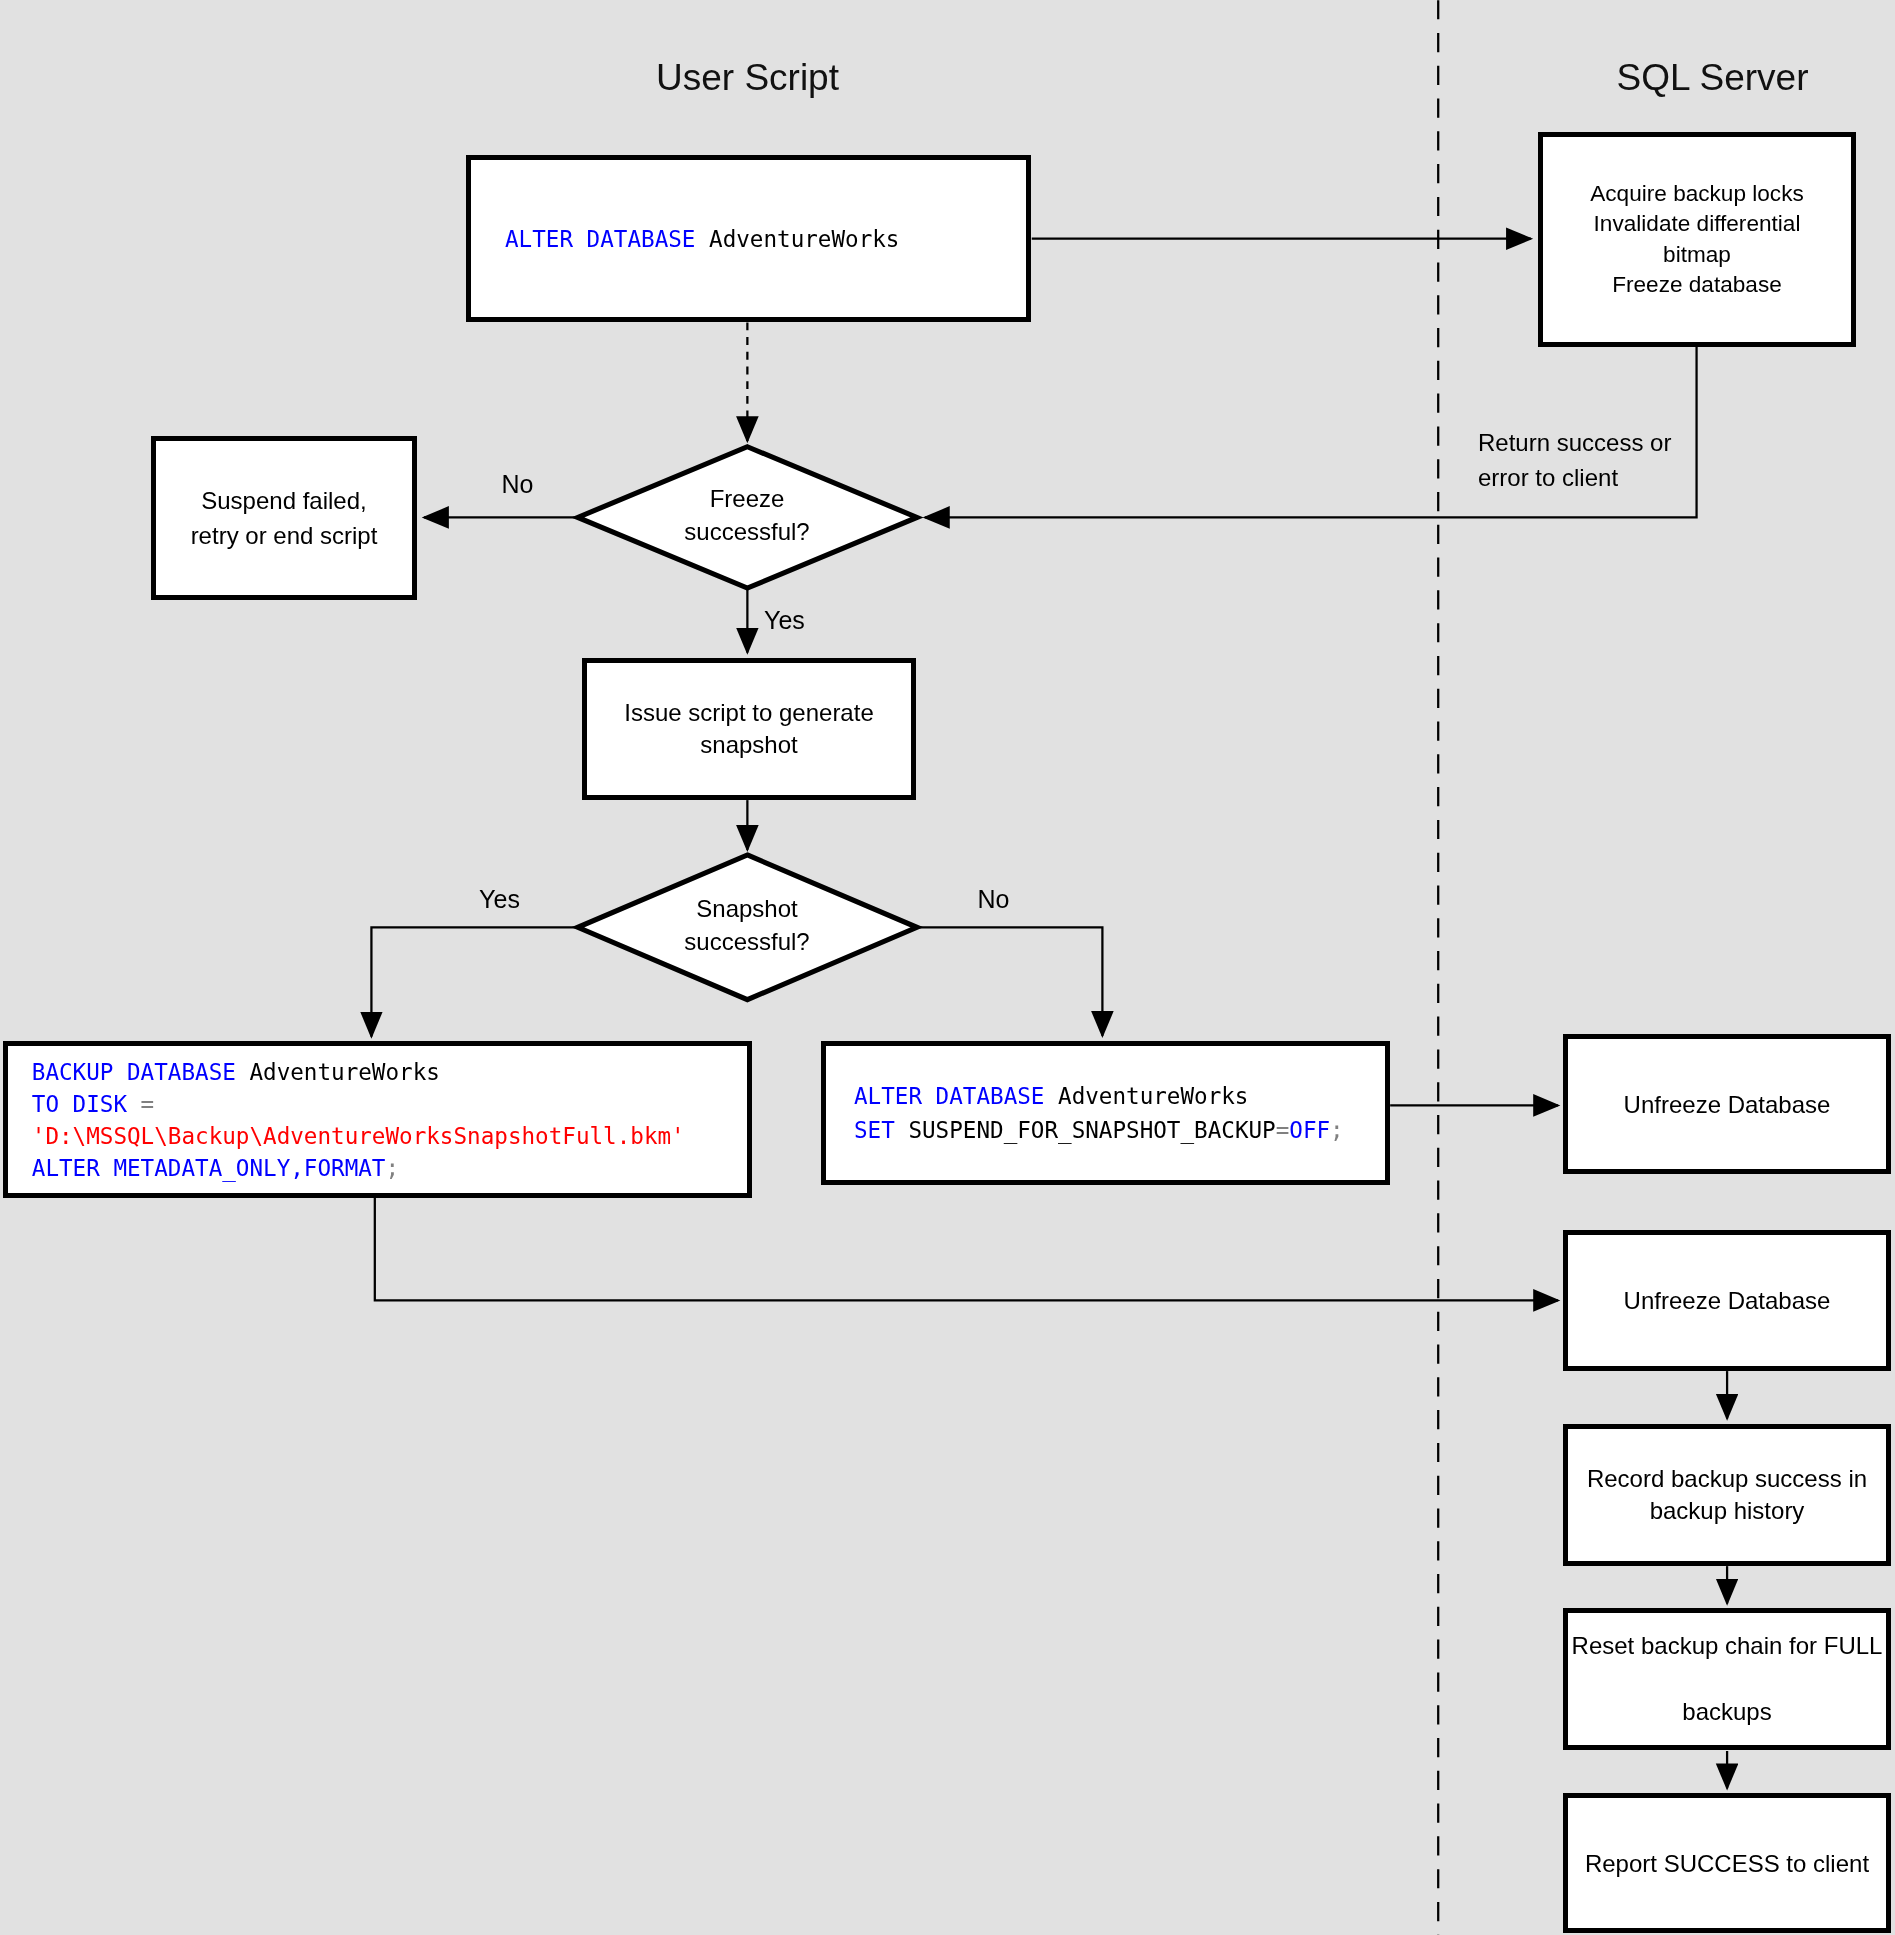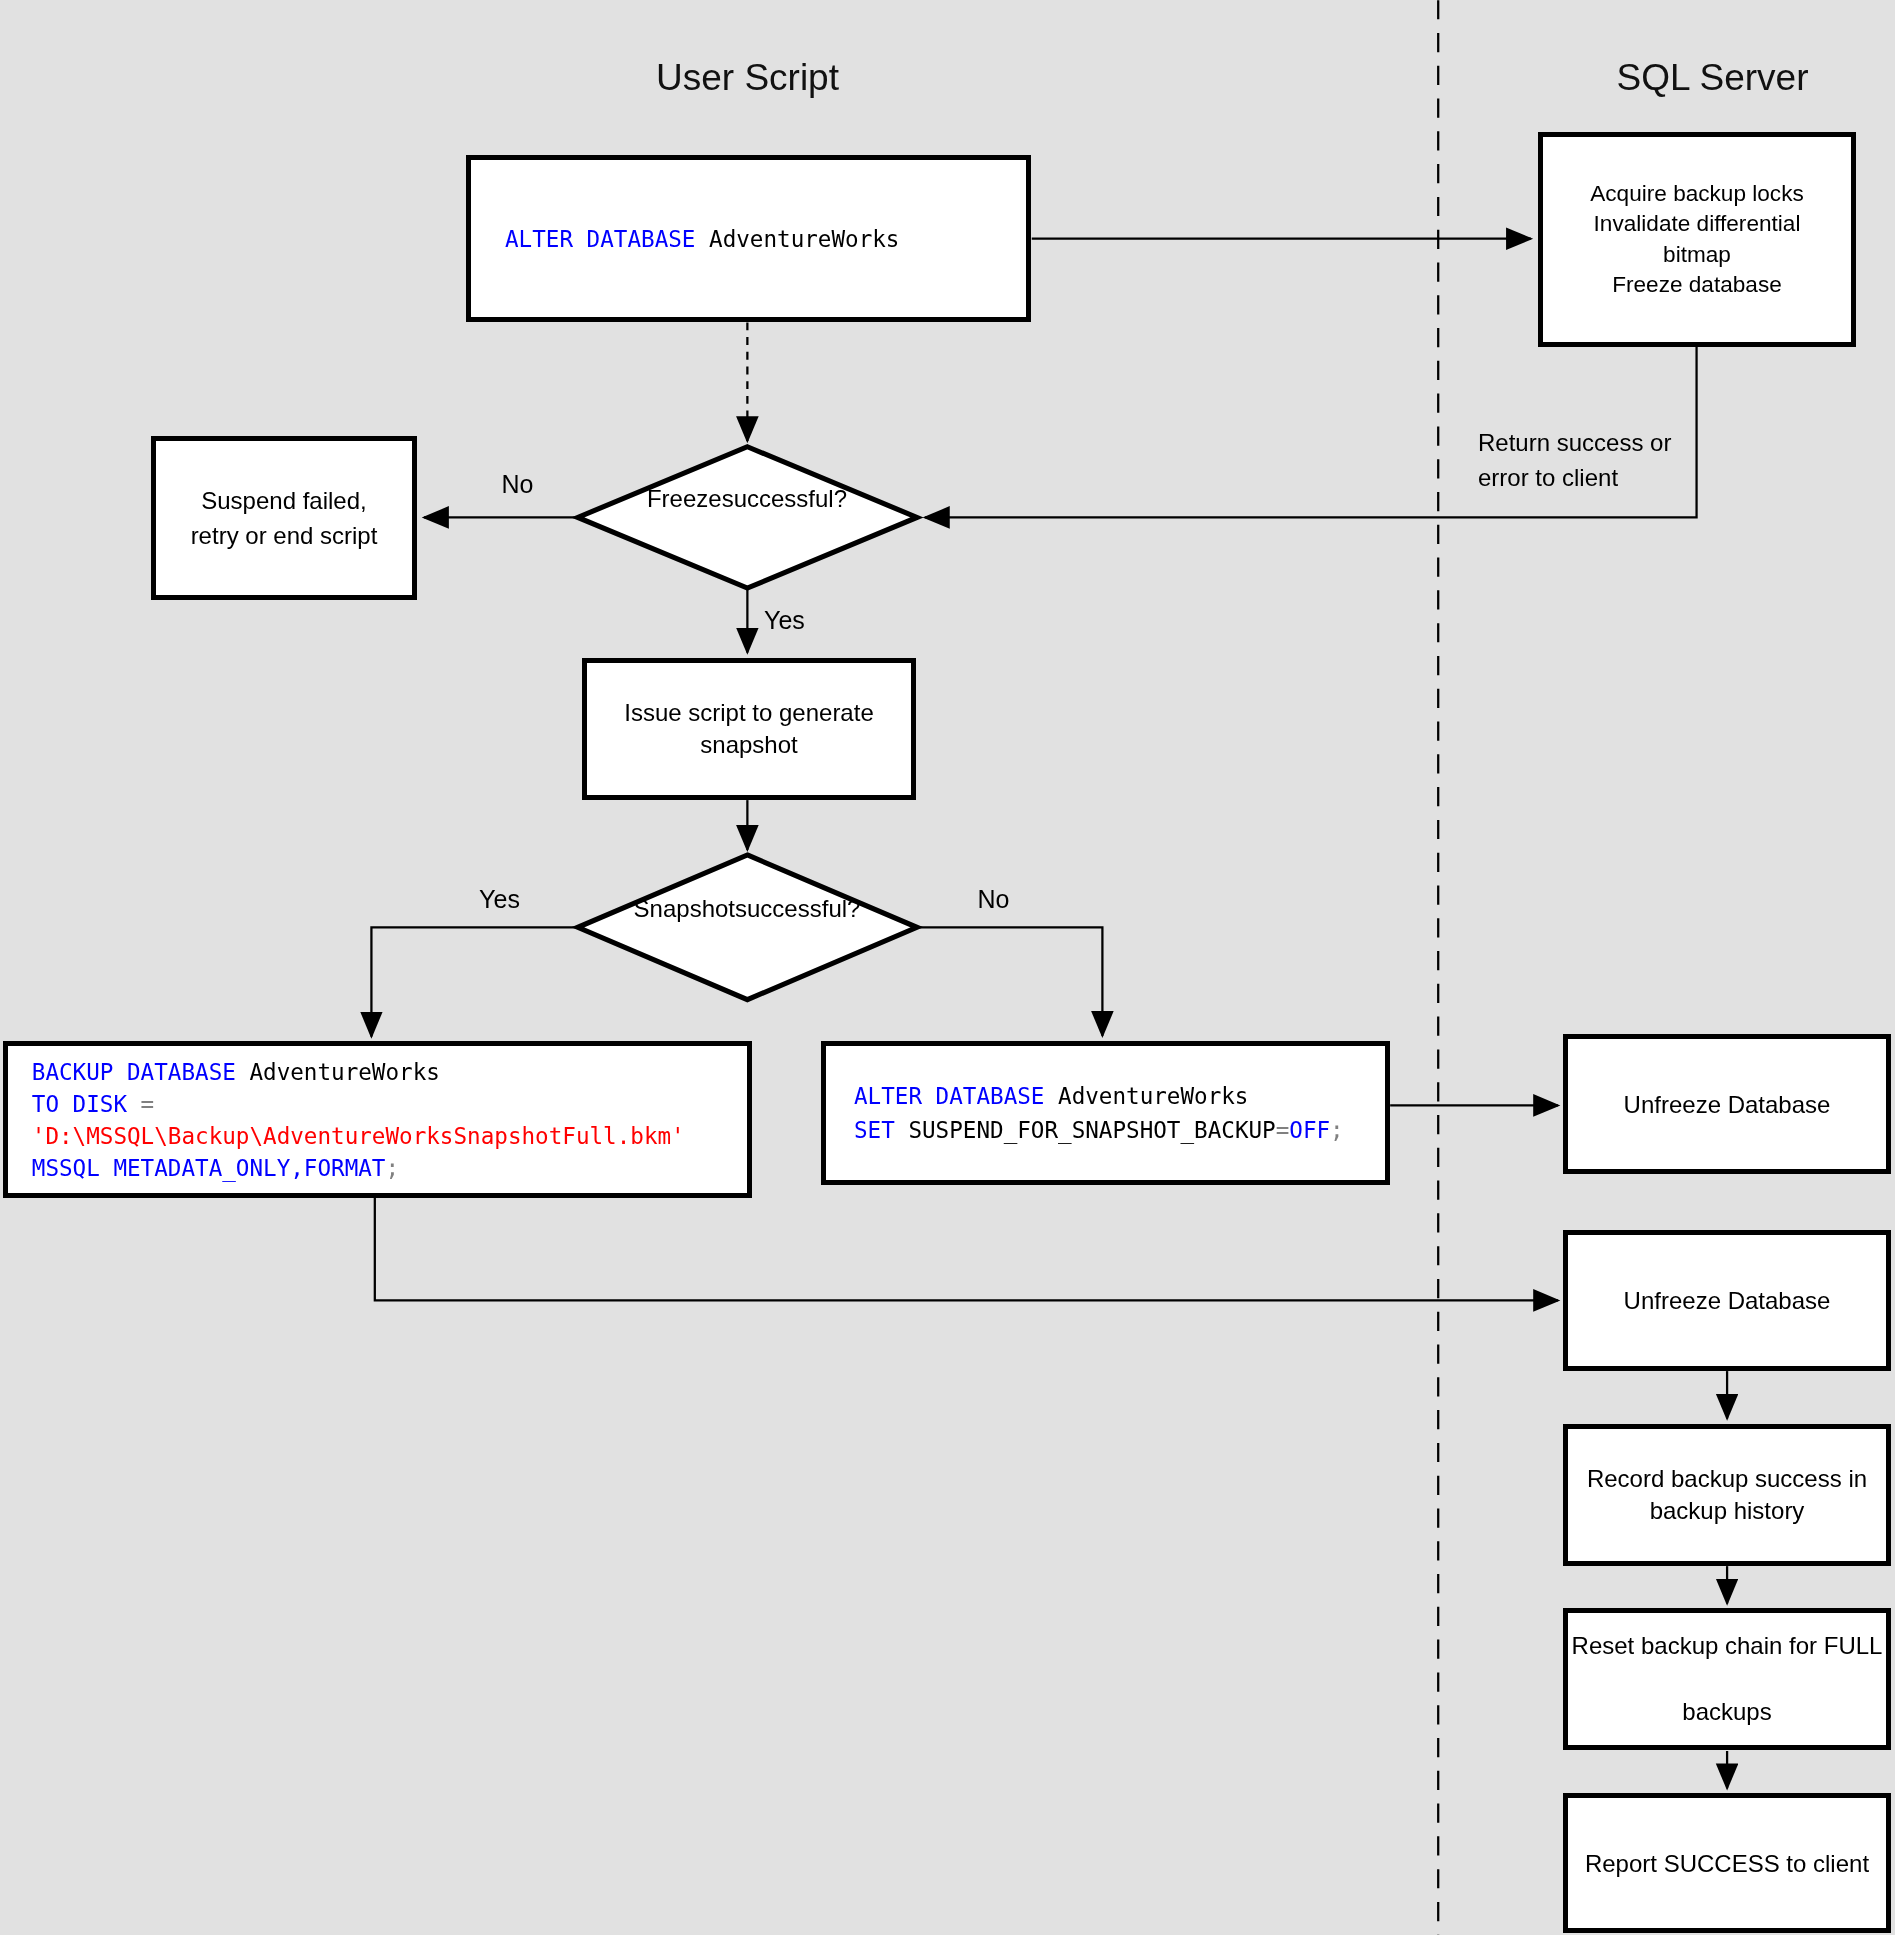--- a/index.html
+++ b/index.html
@@ -24,21 +24,21 @@
     align-items:flex-start;text-align:left;
     font-family:"DejaVu Sans Mono","Liberation Mono",monospace;
     font-size:22.6px;line-height:34px;
   }
   .codebox .cline{white-space:pre;}
   .kw{color:#0000ff;}
   .op{color:#808080;}
   .str{color:#ff0000;}
   .id{color:#000;}
   .dtext{
-    position:absolute;display:flex;justify-content:center;
+    position:absolute;display:flex;flex-direction:column;justify-content:center;
     align-items:center;text-align:left;font-size:24px;line-height:33px;
   }
   .edge-label{position:absolute;font-size:25px;white-space:nowrap;}
   .edge-label.centered{text-align:center;}
   .note{
     position:absolute;font-size:24px;line-height:35px;text-align:left;
   }
   .note div{white-space:nowrap;}
 </style>
 </head>
@@ -102,21 +102,21 @@
 
 <div class="dtext" style="left:634px;top:892px;width:226px;">
   <div class="tline">Snapshot</div>
   <div class="tline">successful?</div>
 </div>
 
 <div class="node codebox" style="left:2.8px;top:1041px;width:749px;height:157px;padding-left:24px;line-height:32px;">
   <div class="cline"><span class="kw">BACKUP DATABASE</span><span class="id"> AdventureWorks</span></div>
   <div class="cline"><span class="kw">TO DISK</span><span class="op"> =</span></div>
   <div class="cline"><span class="str">'D:\MSSQL\Backup\AdventureWorksSnapshotFull.bkm'</span></div>
-  <div class="cline"><span class="kw">MSSQL METADATA_ONLY,FORMAT</span><span class="op">;</span></div>
+  <div class="cline"><span class="kw">ALTER METADATA_ONLY,FORMAT</span><span class="op">;</span></div>
 </div>
 
 <div class="node codebox" style="left:821px;top:1041px;width:569px;height:144px;padding-left:28px;">
   <div class="cline"><span class="kw">ALTER DATABASE</span><span class="id"> AdventureWorks</span></div>
   <div class="cline"><span class="kw">SET</span><span class="id"> SUSPEND_FOR_SNAPSHOT_BACKUP</span><span class="op">=</span><span class="kw">OFF</span><span class="op">;</span></div>
 </div>
 
 <div class="node" style="left:1563px;top:1034px;width:328px;height:140px;">
   <div class="tline">Unfreeze Database</div>
 </div>

